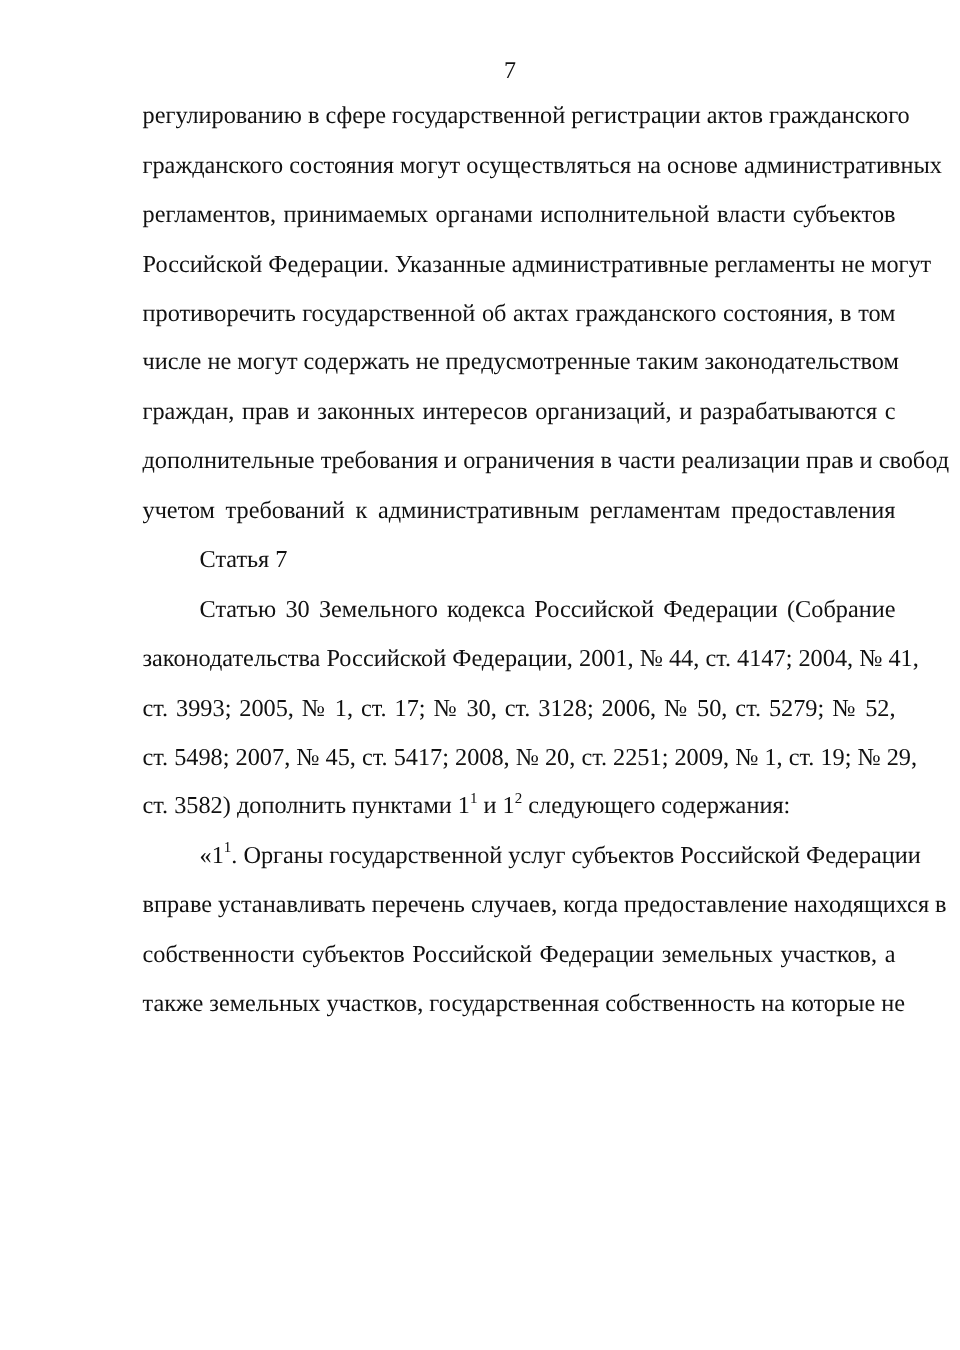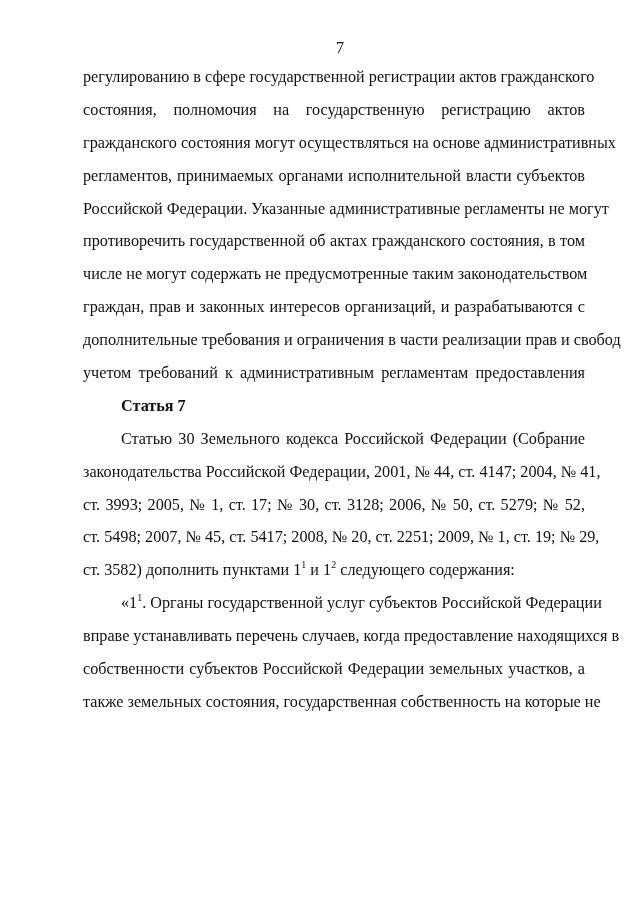--- a/index.html
+++ b/index.html
@@ -27,73 +27,72 @@
       position: absolute;
       top: 38px;
       left: 0;
       width: 680px;
       text-align: center;
       font-size: 16px;
       line-height: 20px;
     }
     .body-text {
       position: absolute;
-      left: 83px;
+      left: 95px;
       top: 61px;
       width: 502px;
       font-size: 16.2px;
       line-height: 32.9px;
     }
     .line {
       display: block;
       white-space: nowrap;
       text-align: justify;
       text-align-last: justify;
       height: 32.9px;
     }
     .line.last {
       text-align-last: left;
     }
     .line.indent {
       padding-left: 38px;
     }
     .heading {
-      font-weight: bold;
+      font-weight: normal;
     }
     sup {
       font-size: 10px;
       vertical-align: 7px;
       line-height: 0;
     }
   </style>
 </head>
 <body>
 
 <div class="page">
   <div class="page-number">7</div>
 
   <div class="body-text">
 
     <span class="line">регулированию в сфере государственной регистрации актов гражданского</span>
-    <span class="line">состояния, полномочия на государственную регистрацию актов</span>
     <span class="line">гражданского состояния могут осуществляться на основе административных</span>
     <span class="line">регламентов, принимаемых органами исполнительной власти субъектов</span>
     <span class="line">Российской Федерации. Указанные административные регламенты не могут</span>
     <span class="line">противоречить государственной об актах гражданского состояния, в том</span>
     <span class="line">числе не могут содержать не предусмотренные таким законодательством</span>
     <span class="line">граждан, прав и законных интересов организаций, и разрабатываются с</span>
     <span class="line">дополнительные требования и ограничения в части реализации прав и свобод</span>
     <span class="line">учетом требований к административным регламентам предоставления</span>
 
     <span class="line last indent heading">Статья 7</span>
 
     <span class="line indent">Статью 30 Земельного кодекса Российской Федерации (Собрание</span>
     <span class="line">законодательства Российской Федерации, 2001, № 44, ст. 4147; 2004, № 41,</span>
     <span class="line">ст. 3993; 2005, № 1, ст. 17; № 30, ст. 3128; 2006, № 50, ст. 5279; № 52,</span>
     <span class="line">ст. 5498; 2007, № 45, ст. 5417; 2008, № 20, ст. 2251; 2009, № 1, ст. 19; № 29,</span>
     <span class="line last"><span>ст. 3582) дополнить пунктами 1</span><sup>1</sup><span> и 1</span><sup>2</sup><span> следующего содержания:</span></span>
 
     <span class="line indent"><span>«1</span><sup>1</sup><span>. Органы государственной услуг субъектов Российской Федерации</span></span>
     <span class="line">вправе устанавливать перечень случаев, когда предоставление находящихся в</span>
     <span class="line">собственности субъектов Российской Федерации земельных участков, а</span>
-    <span class="line">также земельных состояния, государственная собственность на которые не</span>
+    <span class="line">также земельных участков, государственная собственность на которые не</span>
   </div>
 </div>
 
 </body></html>

